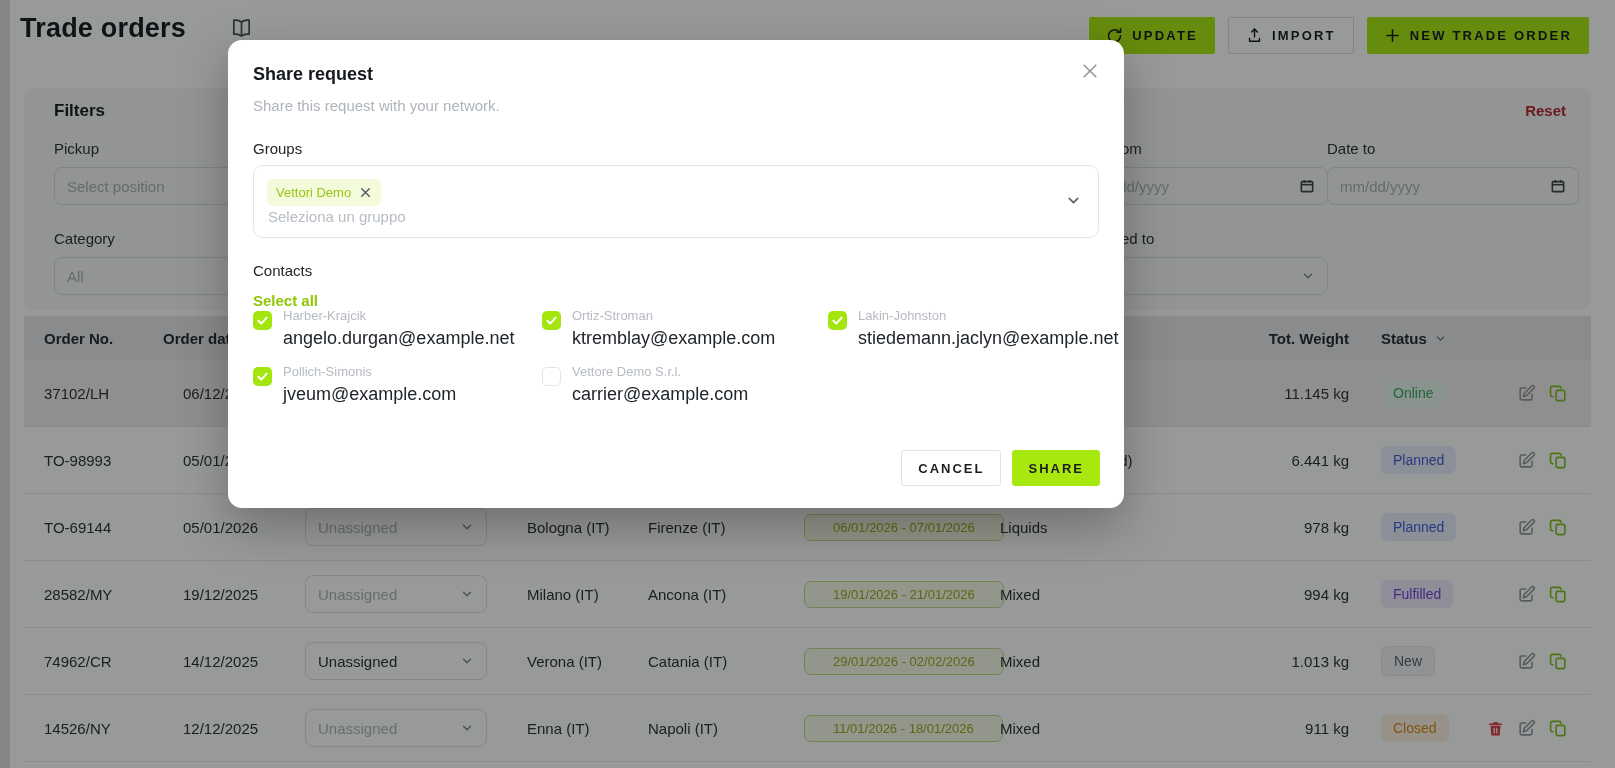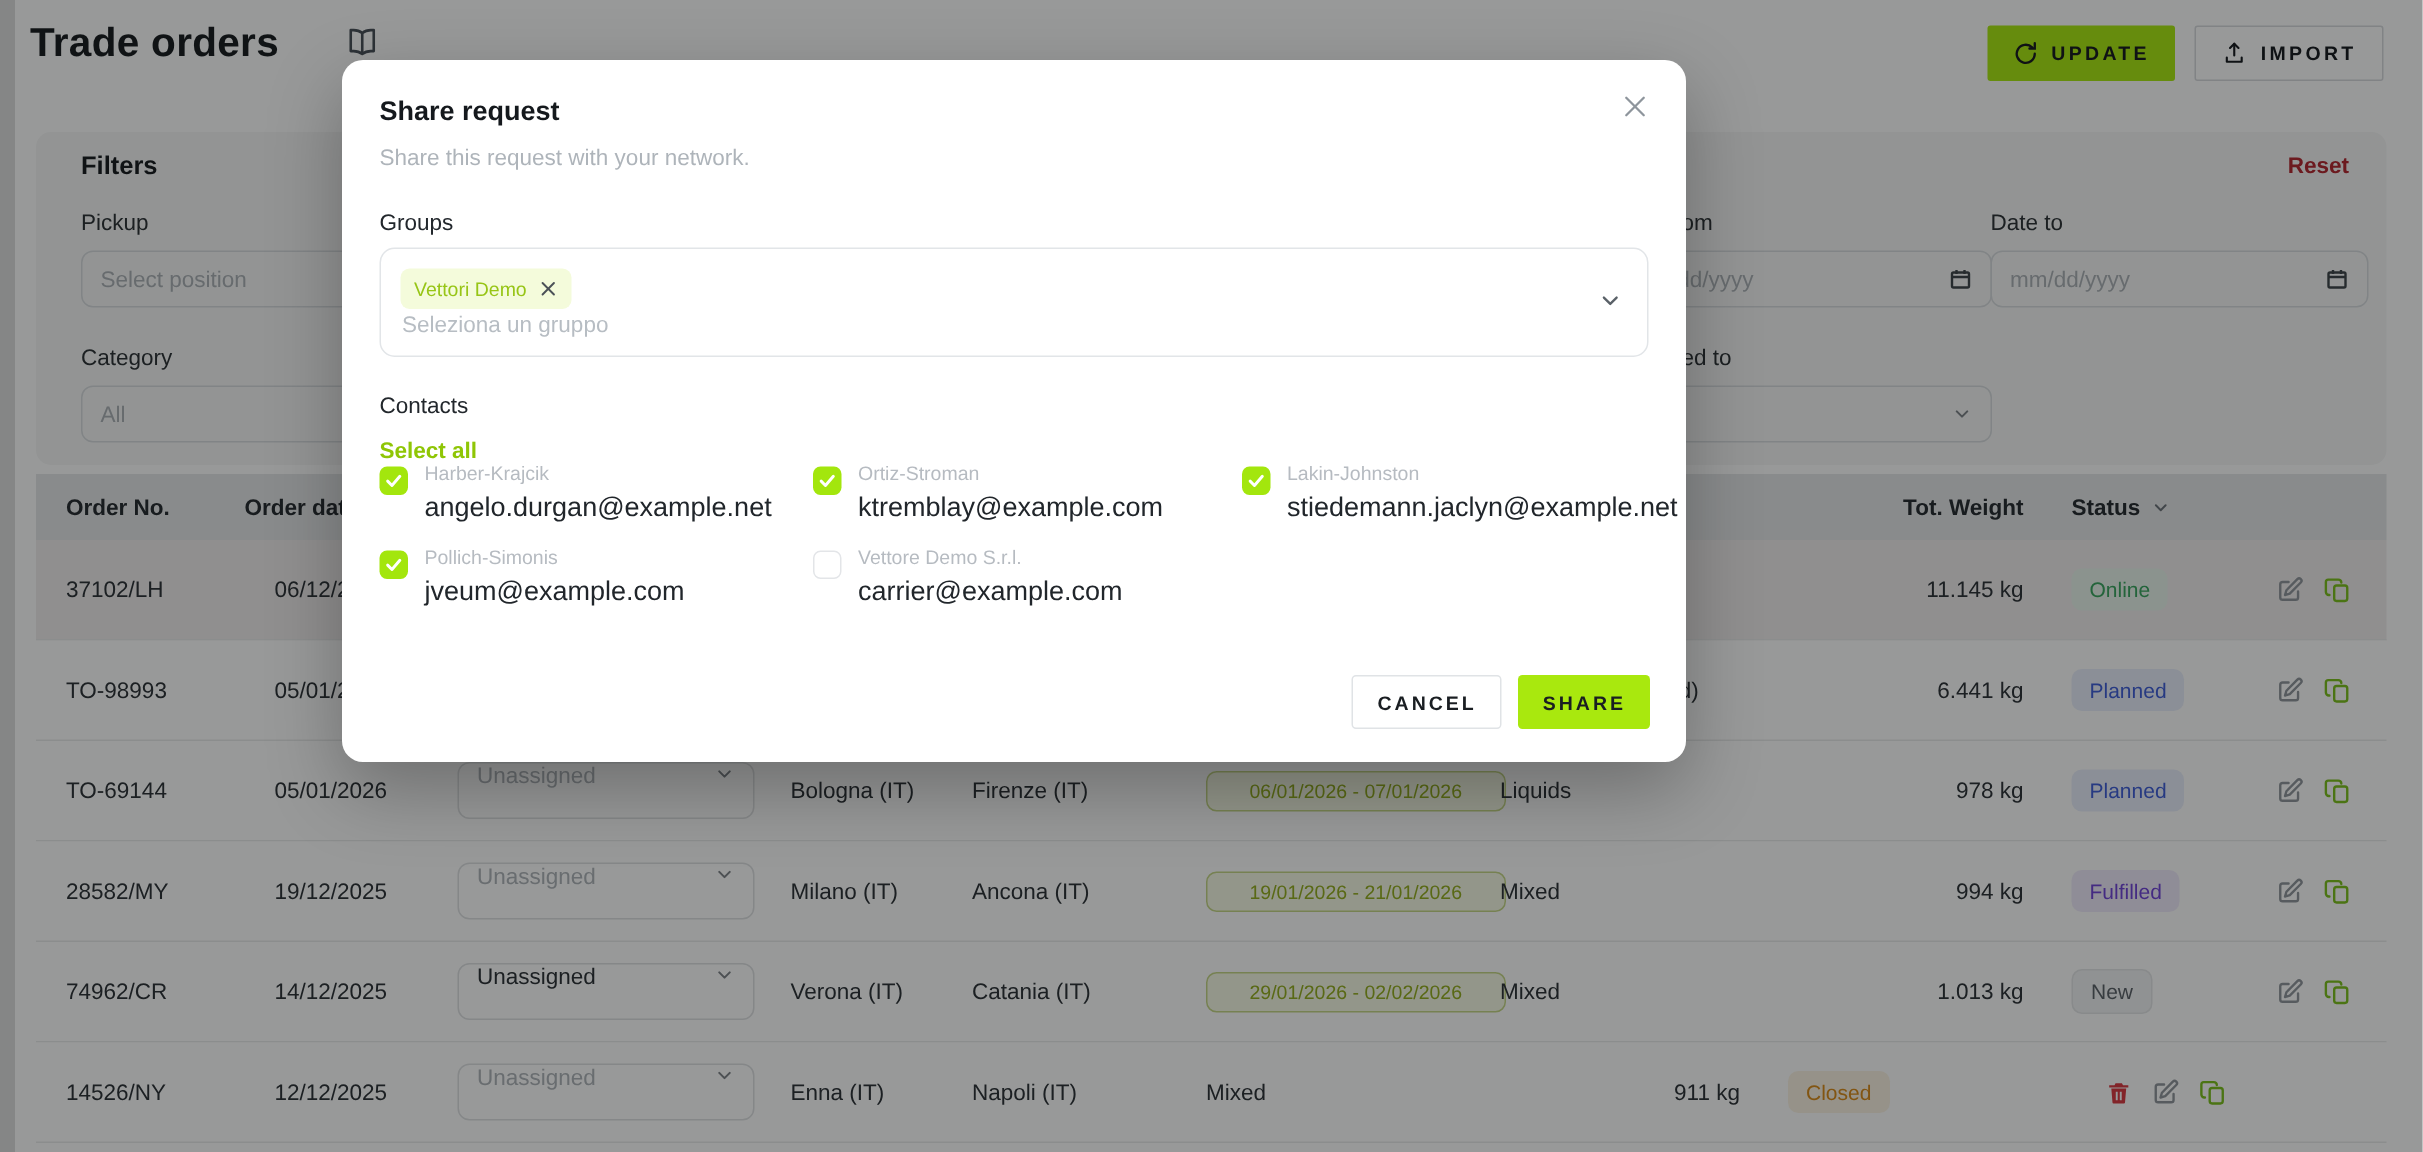--- a/index.html
+++ b/index.html
@@ -36,22 +36,22 @@
   .trow { display:grid; grid-template-columns:119px 142px 222px 121px 156px 196px 160px 189px 136px 1fr;
           align-items:center; padding-left:20px; padding-right:23px; }
   .thead { height:44px; background:#e6e7e8; font-weight:700; font-size:15px; color:#23282d; }
   .tr { height:67px; background:#ffffff; border-bottom:1px solid #e9eaeb; font-size:15px; color:#2a2f34; }
   .tr.hl { background:#f1eeee; }
   .th-weight, .td-weight { text-align:right; }
   .th-status, .td-status { padding-left:32px; }
   .th-status { display:flex; align-items:center; gap:7px; color:#23282d; }
   .sort-chev { color:#6a7077; display:flex; }
   .td-date { padding-left:20px; }
-  .row-select { width:198px; height:38px; border:1px solid #dee0e2; border-radius:8px;
-                display:flex; align-items:flex-start; padding:0 12px; font-size:15px; color:#aeb3b8; cursor:pointer; background:#fff0; }
+  .row-select { width:182px; height:38px; border:1px solid #dee0e2; border-radius:8px;
+                display:flex; align-items:center; padding:0 12px; font-size:15px; color:#aeb3b8; cursor:pointer; background:#fff0; }
   .row-select.dark { color:#2a2f34; }
   .row-select .spacer { flex:1; }
   .row-select .chev { color:#7d8287; display:flex; }
   .range-pill { display:inline-block; font-size:13px; padding:5px 28px; border-radius:7px;
                 color:#93ac1c; border:1px solid #c5d685; background:#f6fae6; white-space:nowrap; }
   .status-pill { display:inline-block; font-size:14px; padding:6px 12px; border-radius:7px; font-weight:400; }
   .st-online    { color:#37a45d; background:#e9f5ed; }
   .st-planned   { color:#3d5cd7; background:#e9eefb; }
   .st-fulfilled { color:#6f42d8; background:#f0ebfb; }
   .st-new       { color:#595f66; background:#f2f3f4; border:1px solid #e3e5e7; }
@@ -122,20 +122,29 @@
       <button class="btn btn-white">
         <span>
           <svg width="17" height="17" viewBox="0 0 24 24" fill="none" stroke="currentColor" stroke-width="2" stroke-linecap="round" stroke-linejoin="round">
             <polyline points="8 7 12 3 16 7"></polyline>
               <line x1="12" y1="3" x2="12" y2="14"></line>
               <path d="M5 16v4h14v-4"></path>
           </svg>
         </span>
         <span>IMPORT</span>
       </button>
+      <button class="btn btn-lime">
+        <span>
+          <svg width="17" height="17" viewBox="0 0 24 24" fill="none" stroke="currentColor" stroke-width="2.2" stroke-linecap="round">
+            <line x1="12" y1="4" x2="12" y2="20"></line>
+              <line x1="4" y1="12" x2="20" y2="12"></line>
+          </svg>
+        </span>
+        <span>NEW TRADE ORDER</span>
+      </button>
     </div>
 
     <div class="filters-card">
       <div class="filters-title">Filters</div>
       <div class="reset-link">Reset</div>
 
       <div class="ffield" style="left:30px; top:52px;">
         <label>Pickup</label>
         <div class="fbox" style="width:262px;">
           <span>Select position</span>
@@ -380,20 +389,21 @@
                 <span class="spacer"></span>
                 <span class="chev">
                   <svg width="14" height="14" viewBox="0 0 24 24" fill="none" stroke="currentColor" stroke-width="2.4" stroke-linecap="round" stroke-linejoin="round">
                     <polyline points="6 9 12 15 18 9"></polyline>
                   </svg>
                 </span>
               </div>
             </div>
             <div>Enna (IT)</div>
             <div>Napoli (IT)</div>
+            <div><span class="range-pill">11/01/2026 - 18/01/2026</span></div>
             <div>Mixed</div>
             <div class="td-weight">911 kg</div>
             <div class="td-status"><span class="status-pill st-closed">Closed</span></div>
             <div class="td-actions">
               <span class="act act-delete">
                 <svg width="17" height="19" viewBox="0 0 24 24" fill="currentColor">
                   <path d="M9 3h6l1 2h5v2H3V5h5l1-2zM5 8h14l-1.1 13.1a1 1 0 0 1-1 .9H7.1a1 1 0 0 1-1-.9L5 8zm4.2 3v8h1.8v-8H9.2zm3.8 0v8h1.8v-8H13z"></path>
                 </svg>
               </span>
               <span class="act act-edit">

